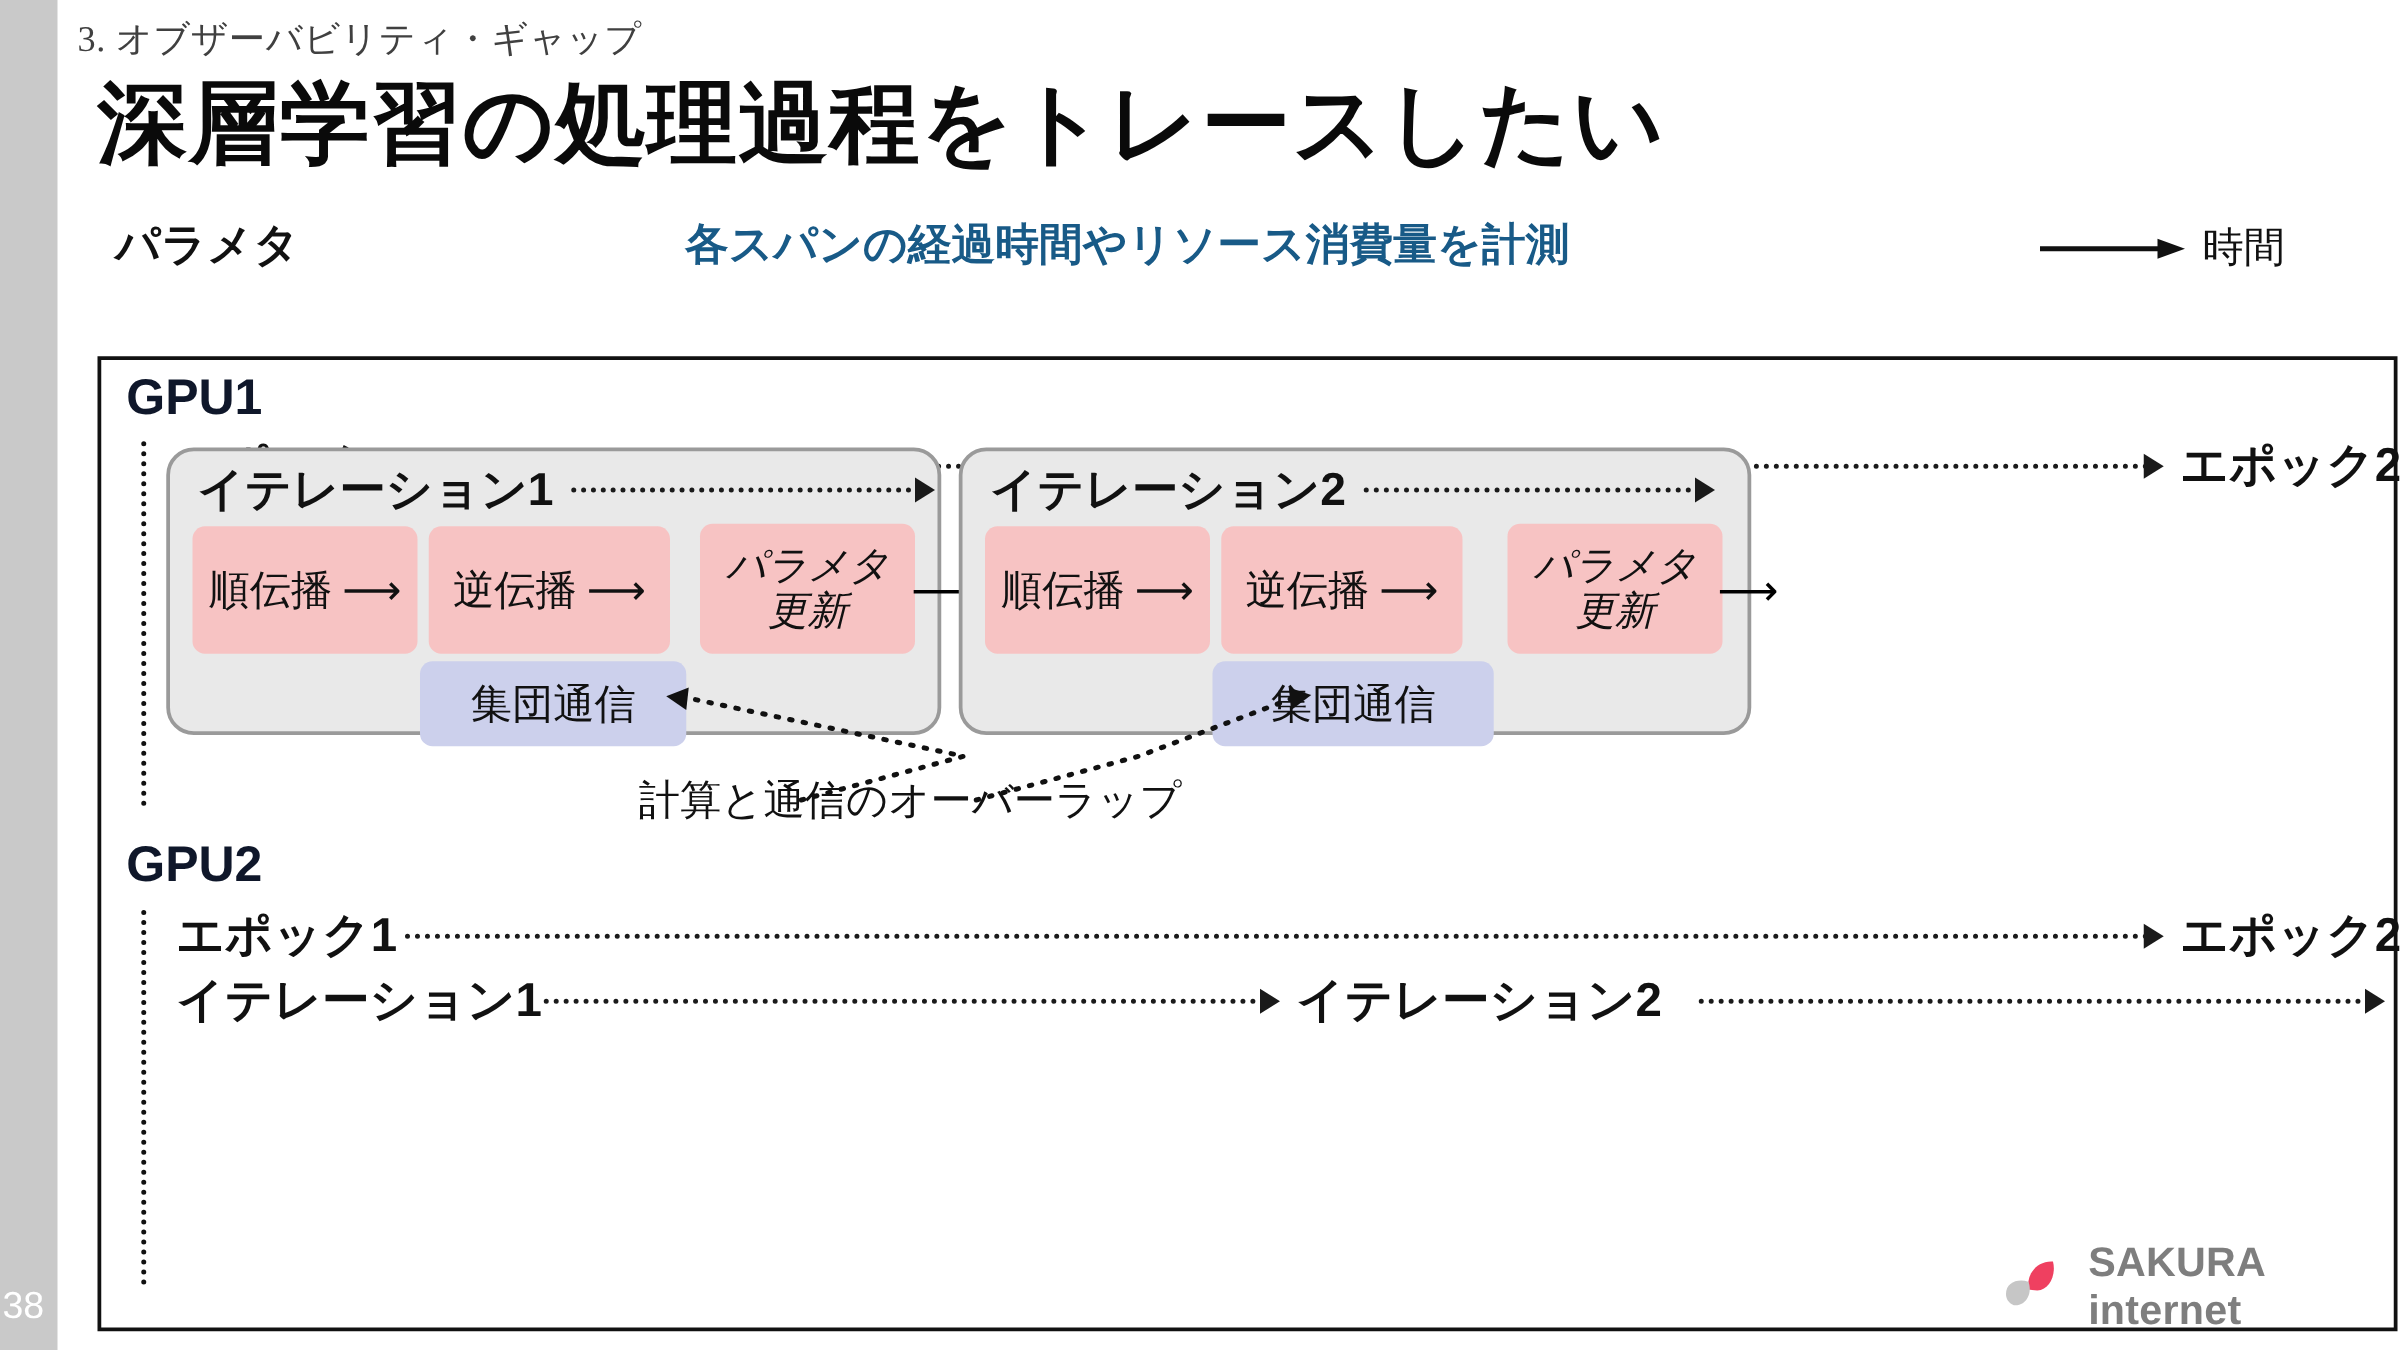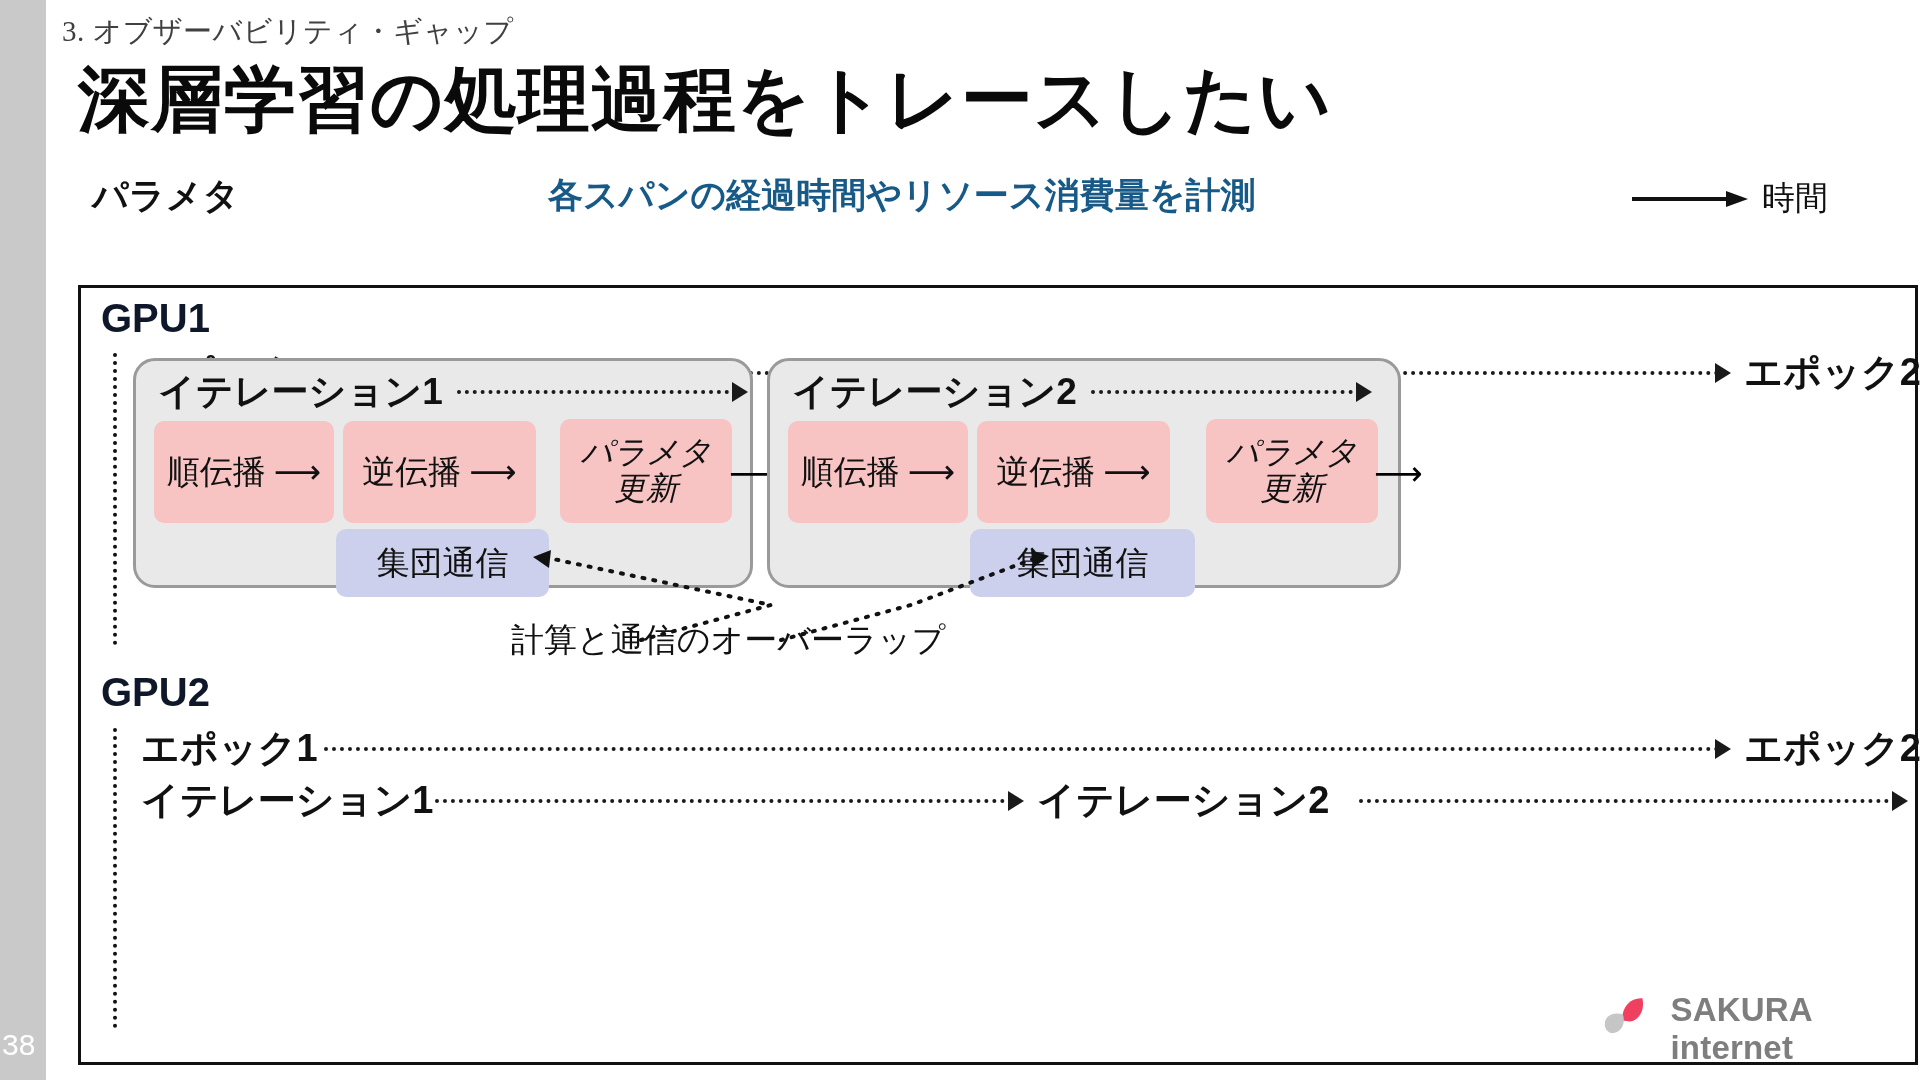--- a/index.html
+++ b/index.html
@@ -152,21 +152,21 @@
   
   #g2-epoch-row { left:60px; top:398px; width:1780px; }
   #g2-epoch-row .dotline { width:1028px; margin:0 14px 0 6px; }
   #g2-iter-row  { left:60px; top:450px; width:1780px; }
   #g2-iter-row .dotline { width:290px; margin:0 14px 0 2px; }
   #g2-iter-row .dotline.tail { width:250px; margin-left:30px; }
 
   
   .logo {
     position:absolute; left:1522px; top:703px;
-    display:flex; align-items:flex-start; gap:16px;
+    display:flex; align-items:center; gap:16px;
   }
   .logo-text {
     font-size:33px; color:#7e7e7e; font-weight:700;
     letter-spacing:0.2px; margin-left:-4px; margin-bottom:-2px;
   }
 </style>
 </head>
 <body>
 
 <div class="rail"></div>

